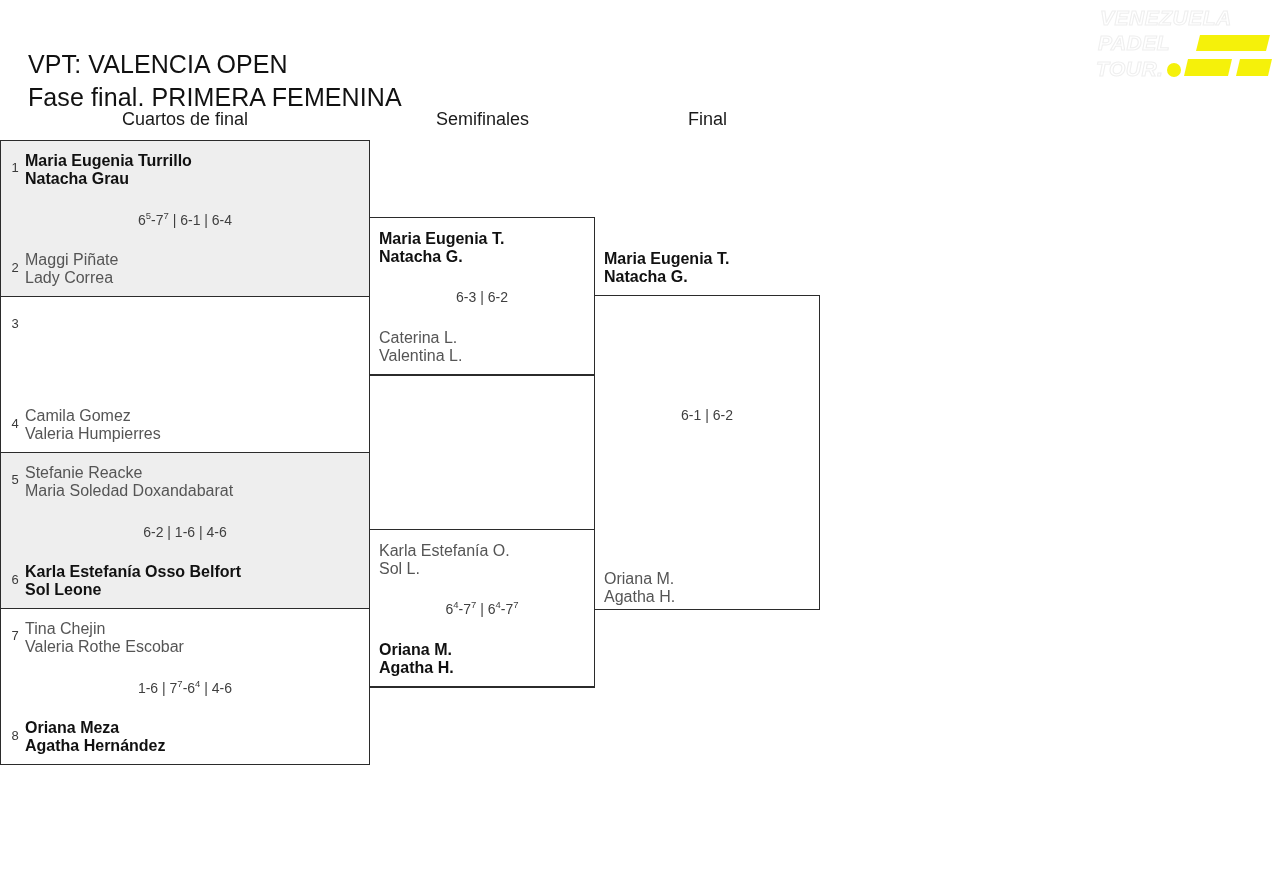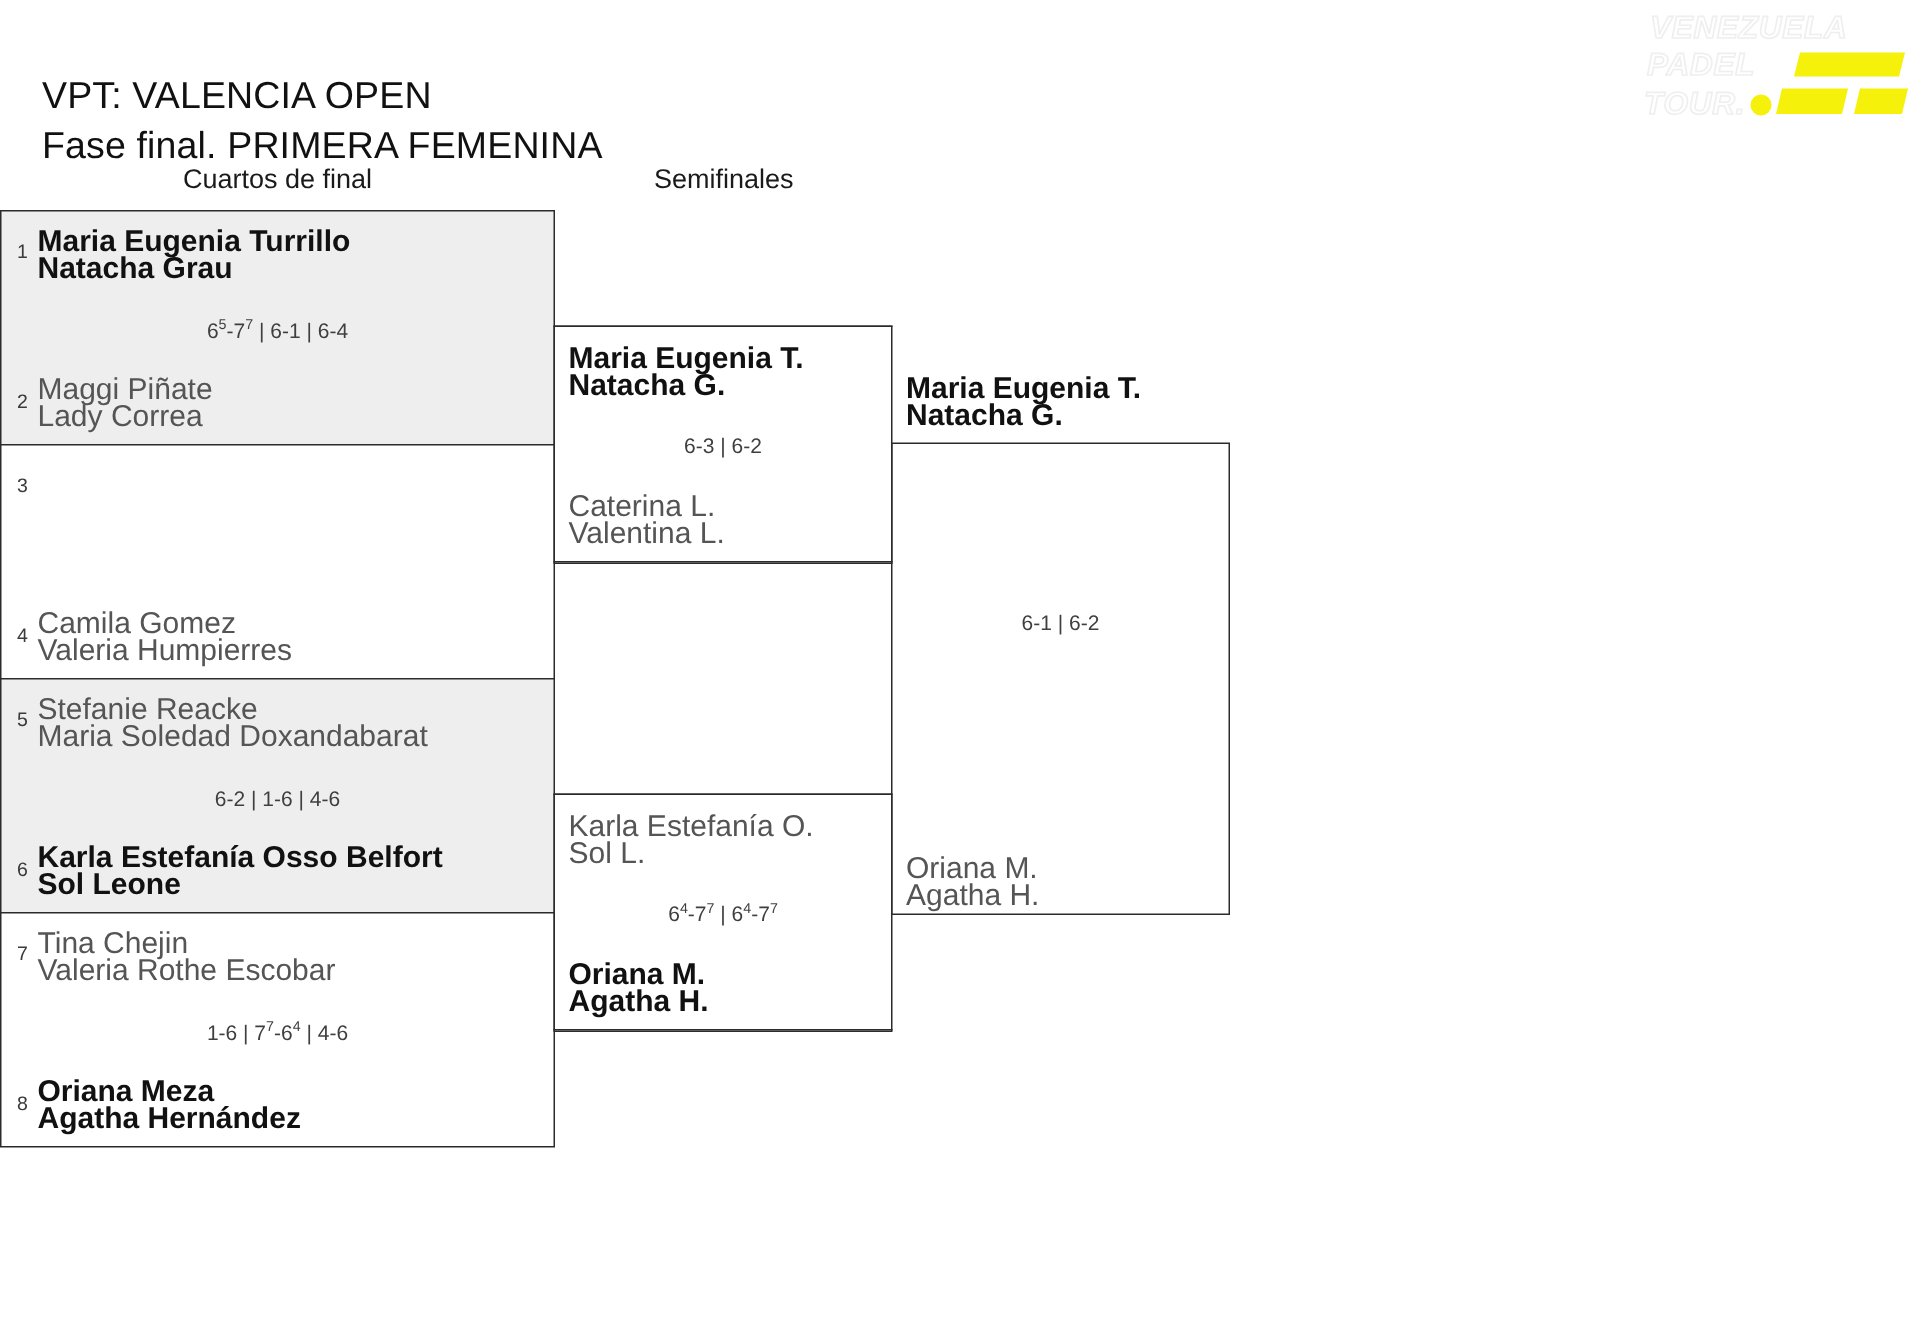--- a/index.html
+++ b/index.html
@@ -77,21 +77,21 @@
     text-align: center;
   }
   .seed.top { top: 19px; }
   .seed.bot { top: 119px; }
 
   
   .team {
     position: absolute;
     left: 24px;
     right: 16px;
-    font-size: 20px;
+    font-size: 16px;
     line-height: 18px;
     color: #555555;
   }
   .team.winner { color: #111111; font-weight: bold; }
   .team.top { top: 11px; }
   .team.bot { top: 110px; }
 
   .team-line { white-space: nowrap; }
 
   
@@ -143,20 +143,21 @@
         <polygon points="106,33 176,33 172,49 102,49"></polygon>
         <polygon points="94,57 138,57 134,74 90,74"></polygon>
         <polygon points="146,57 178,57 174,74 142,74"></polygon>
         <circle cx="80" cy="68" r="7"></circle>
       </g>
     </svg>
   </div>
 
   <div class="round-header" id="hdr-qf">Cuartos de final</div>
   <div class="round-header" id="hdr-sf">Semifinales</div>
+  <div class="round-header" id="hdr-f">Final</div>
 
   <div class="match qf shaded" id="qf1">
     <div class="seed top">1</div>
     <div class="team top winner">
       <div class="team-line">Maria Eugenia Turrillo</div>
       <div class="team-line">Natacha Grau</div>
     </div>
     <div class="score">6<sup>5</sup>-7<sup>7</sup> | 6-1 | 6-4</div>
     <div class="seed bot">2</div>
     <div class="team bot">

